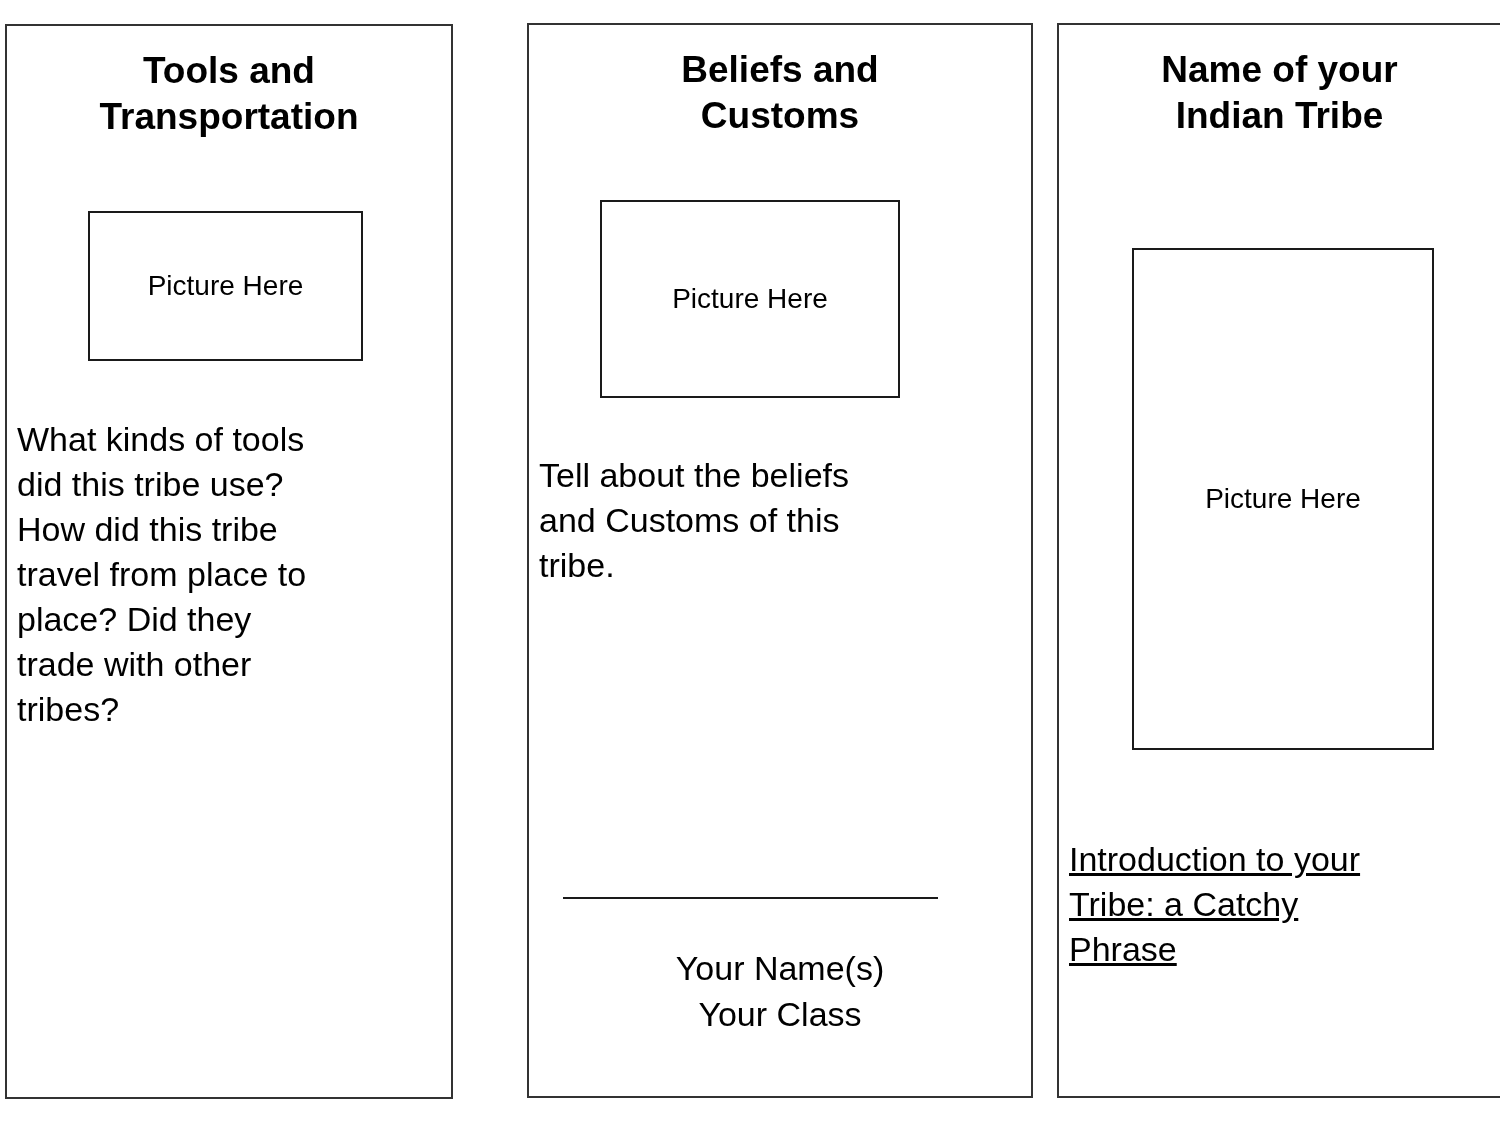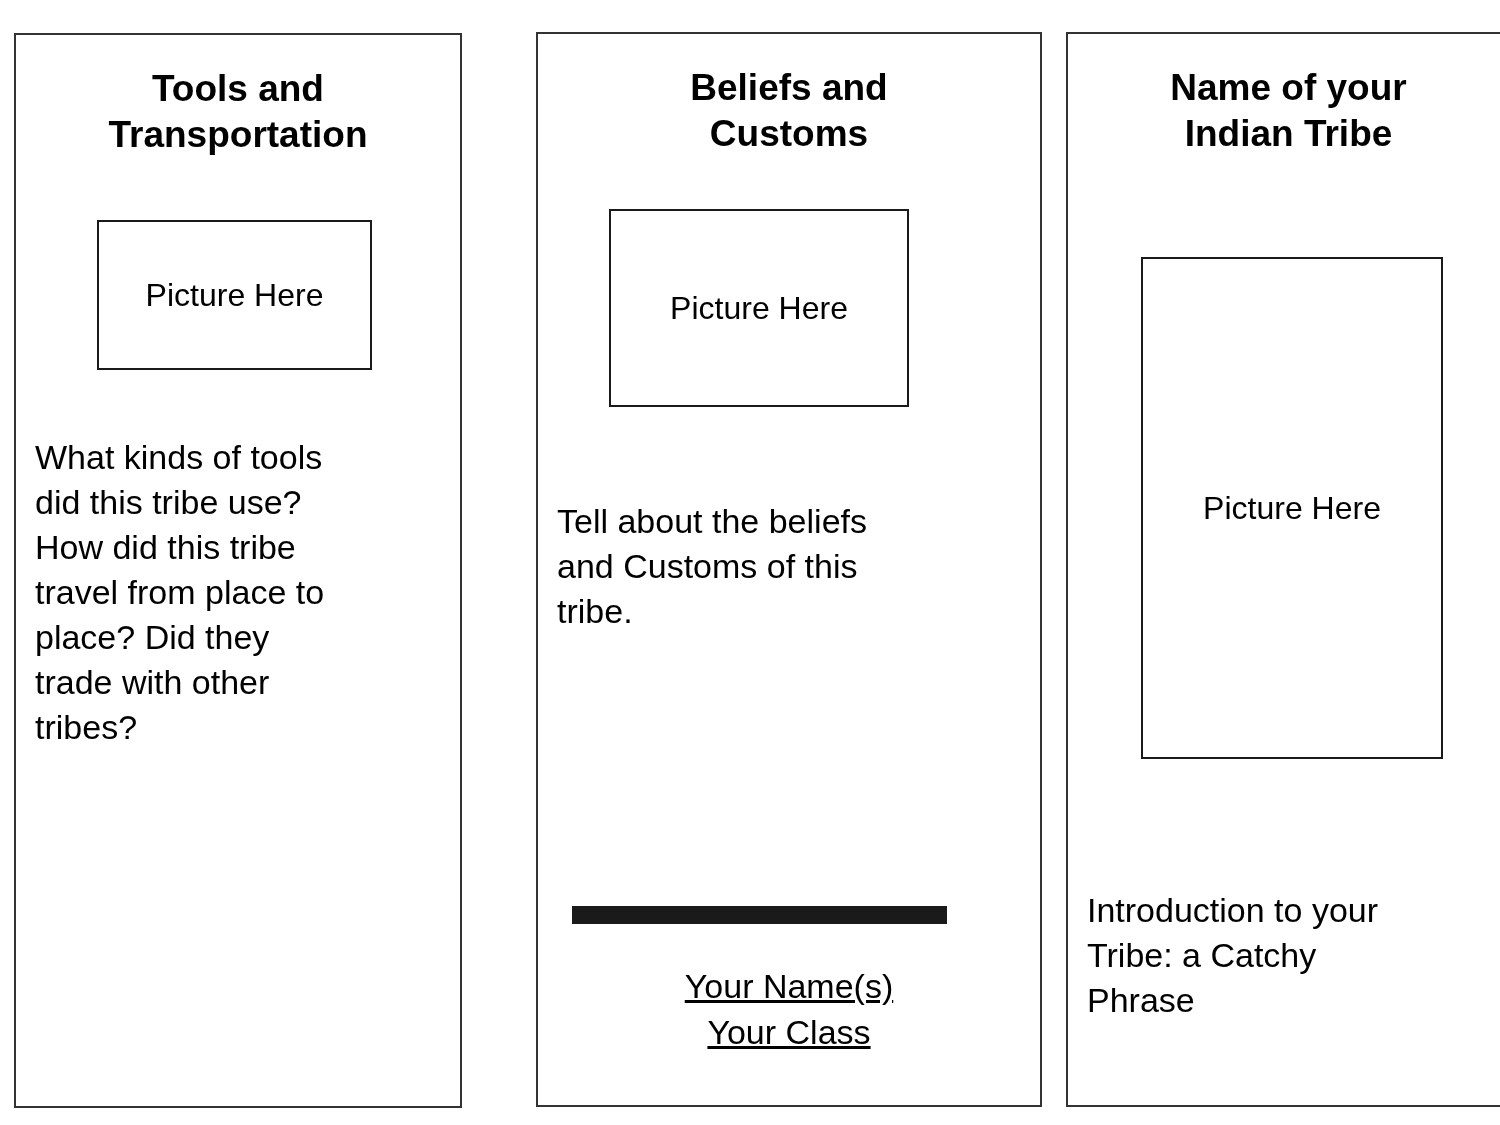--- a/index.html
+++ b/index.html
@@ -1,21 +1,21 @@
 <!DOCTYPE html>
 <html style="--background: #ffffff; --panel-border: #333333; --box-border: #1a1a1a; --text: #000000;"><head>
 <meta charset="utf-8">
 <style>
   :root {
     --background: #ffffff;
     --panel-border: #333333;
     --box-border: #1a1a1a;
     --text: #000000;
   }
-  * { margin: 0; padding: 9px; box-sizing: border-box; }
+  * { margin: 0; padding: 0; box-sizing: border-box; }
   html, body {
     width: 1500px; height: 1125px;
     background: var(--background);
     font-family: "Liberation Sans", sans-serif;
     color: var(--text);
   }
   body { position: relative; overflow: hidden; }
 
   .panel {
     position: absolute;
@@ -36,51 +36,50 @@
     font-size: 37px;
     line-height: 46px;
   }
 
   .picture-box {
     position: absolute;
     border: 2px solid var(--box-border);
     display: flex;
     align-items: center;
     justify-content: center;
-    font-size: 32px;
+    font-size: 28px;
     background: var(--background);
   }
   #panel-tools   .picture-box { left: 81px; top: 185px; width: 275px; height: 150px; }
   #panel-beliefs .picture-box { left: 71px; top: 175px; width: 300px; height: 198px; }
   #panel-tribe   .picture-box { left: 73px; top: 223px; width: 302px; height: 502px; }
 
   .body-text {
     position: absolute;
     left: 10px; right: 10px;
     text-align: left;
     font-size: 34px;
     line-height: 45px;
   }
   #panel-tools   .body-text { top: 391px; }
-  #panel-beliefs .body-text { top: 428px; margin-top: 28px; }
-  #panel-tribe   .body-text { top: 845px; }
+  #panel-beliefs .body-text { top: 428px; }
+  #panel-tribe   .body-text { top: 812px; text-decoration: underline; }
 
   .signature-rule {
     position: absolute;
     top: 872px; left: 34px;
     width: 375px; height: 2px;
     background: var(--box-border);
   }
   .signature-text {
     position: absolute;
     top: 920px; left: 0; right: 0;
     text-align: center;
     font-size: 34px;
     line-height: 46px;
-    text-decoration: underline;
   }
 </style>
 </head>
 <body>
 
 <div class="panel" id="panel-tools">
   <div class="panel-title">Tools and<br>Transportation</div>
   <div class="picture-box">
     <span>Picture Here</span>
   </div>

